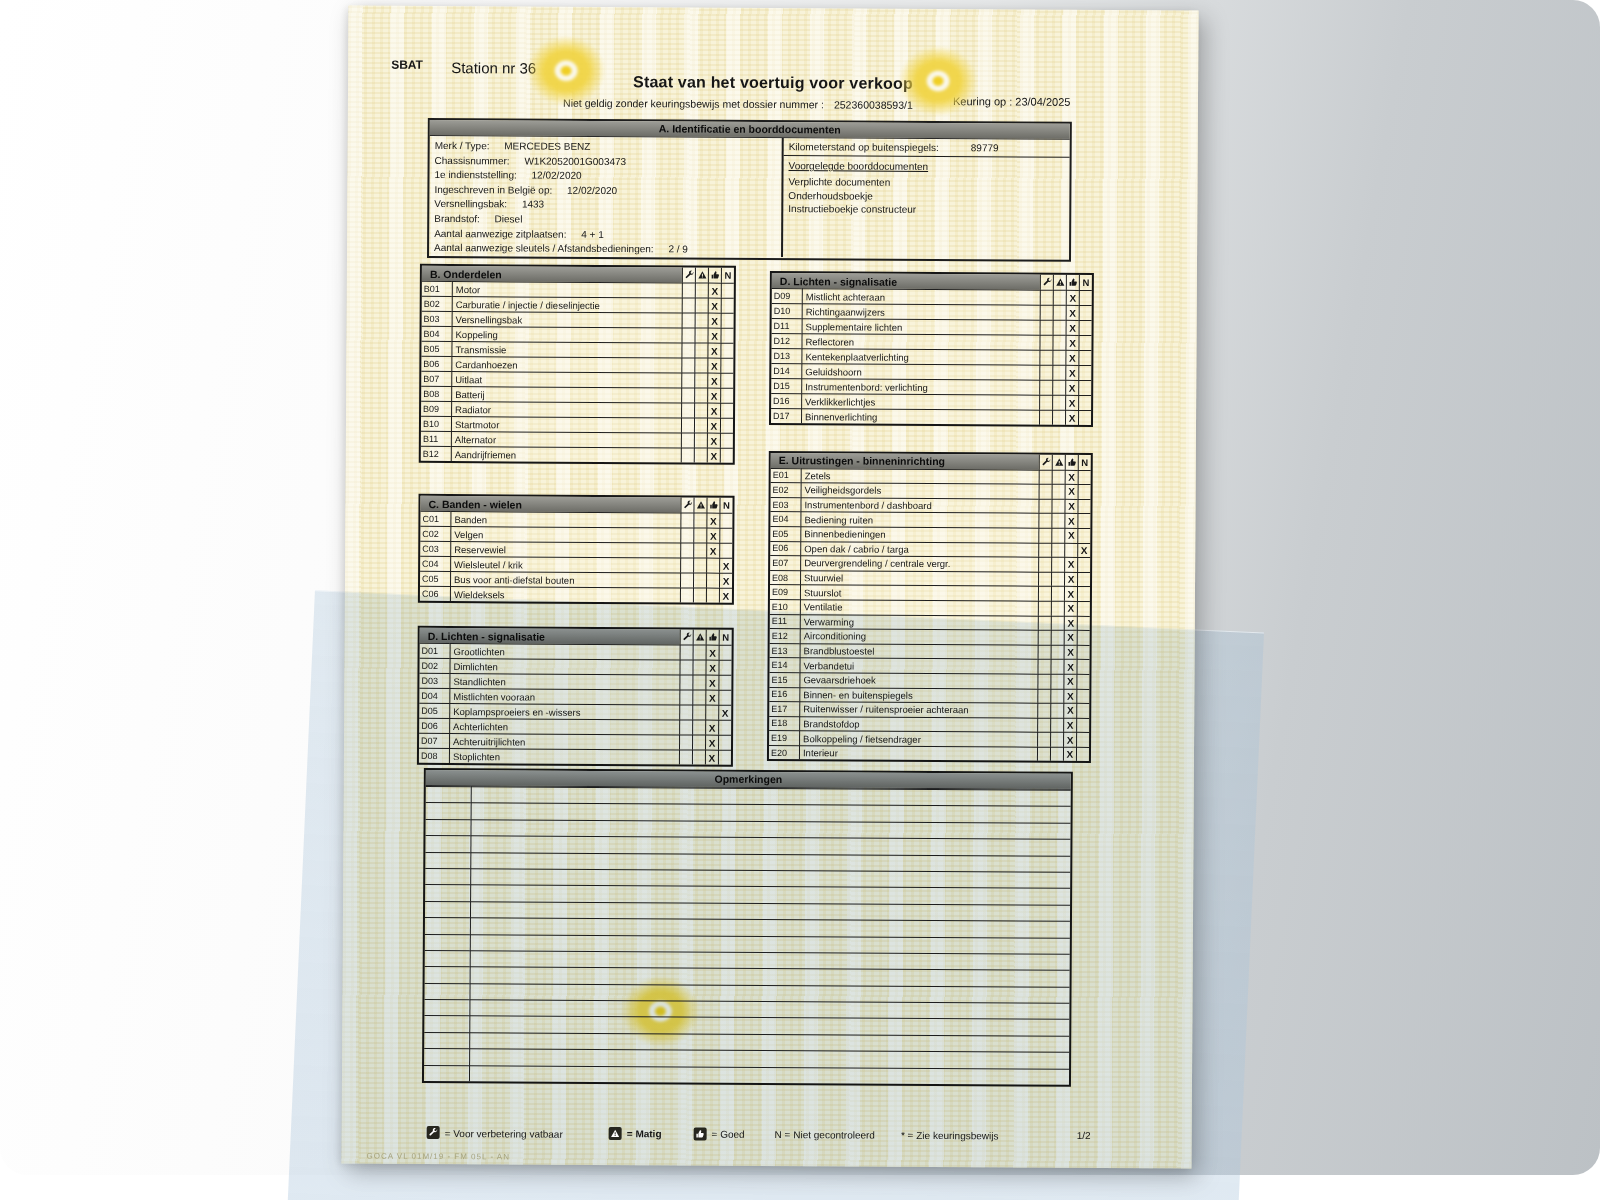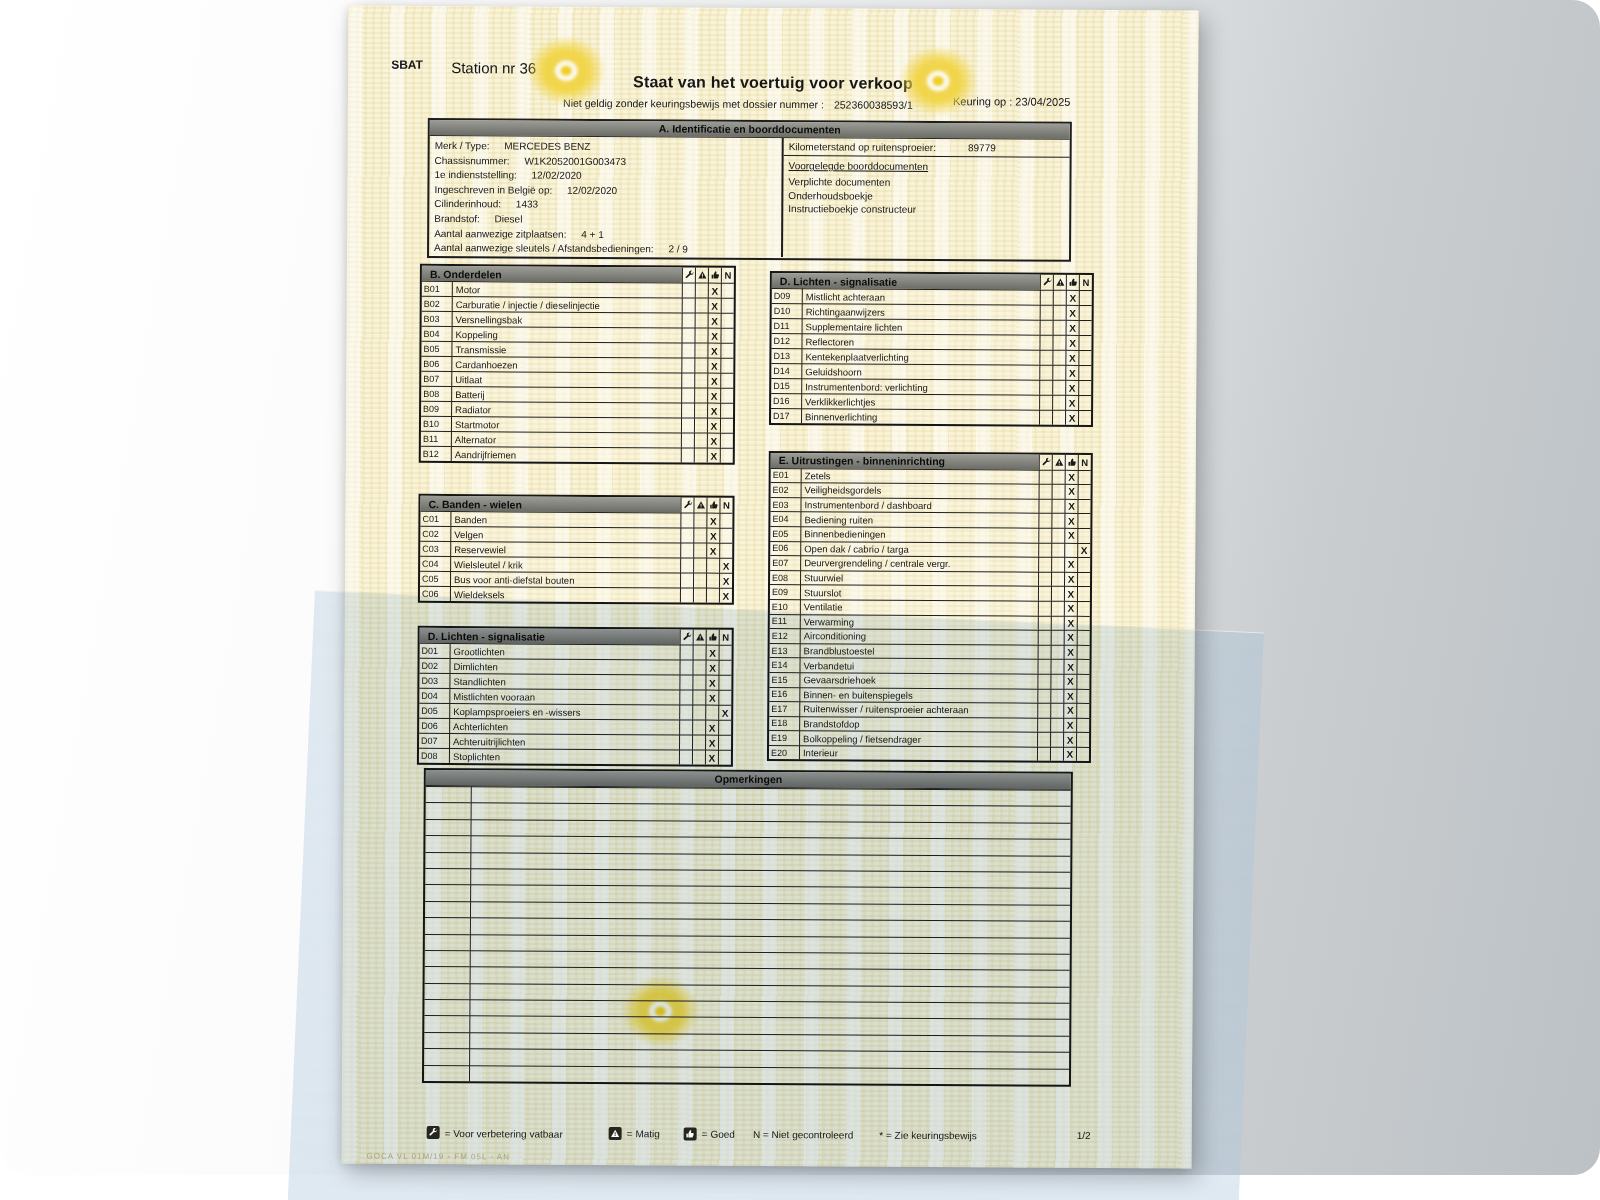--- a/index.html
+++ b/index.html
@@ -70,21 +70,21 @@
   .opm-rows{display:block;}
   .opm-row{display:grid;grid-template-columns:45px 1fr;height:16.4px;}
   .opm-row div{border-top:1px solid #1f1f1f;}
   .opm-row div+div{border-left:1px solid #1f1f1f;}
   
   .legend{position:absolute;left:85px;top:1120px;width:660px;display:flex;align-items:center;
     font-size:10px;z-index:50;}
   .leg-item{display:flex;align-items:center;white-space:nowrap;}
   .leg-item .sq{width:13px;height:13px;background:#26261f;border-radius:2px;display:flex;
     align-items:center;justify-content:center;margin-right:5px;}
-  .lg1{margin-right:46px;align-items:flex-end;} .lg2{margin-right:24px;} .lg3{margin-right:18px;} .lg4{margin-right:26px;align-items:flex-end;}
+  .lg1{margin-right:46px;align-items:flex-end;} .lg2{margin-right:32px;font-weight:bold;} .lg3{margin-right:30px;} .lg4{margin-right:26px;align-items:flex-end;}
   .pageno{position:absolute;left:735px;top:1120px;font-size:10px;z-index:50;}
   .goca{position:absolute;left:25px;top:1146px;font-size:8px;color:rgba(170,158,105,0.75);
     letter-spacing:1px;z-index:2;}
 </style>
 </head>
 <body>
 
 <div class="scene">
   <div class="paper">
 
@@ -114,39 +114,39 @@
    </div>
             <div class="fline">
      <span class="lab">1e indienststelling:</span>
      <span class="val">12/02/2020</span>
    </div>
             <div class="fline">
      <span class="lab">Ingeschreven in België op:</span>
      <span class="val">12/02/2020</span>
    </div>
             <div class="fline">
-     <span class="lab">Cilinderinhoud:</span>
+     <span class="lab">Versnellingsbak:</span>
      <span class="val">1433</span>
    </div>
             <div class="fline">
      <span class="lab">Brandstof:</span>
      <span class="val">Diesel</span>
    </div>
             <div class="fline">
      <span class="lab">Aantal aanwezige zitplaatsen:</span>
      <span class="val">4 + 1</span>
    </div>
             <div class="fline">
      <span class="lab">Aantal aanwezige sleutels / Afstandsbedieningen:</span>
      <span class="val">2 / 9</span>
    </div>
           </div>
         <div class="secA-right">
           <div class="km-row">
-            <span class="lab">Kilometerstand op ruitensproeier:</span>
+            <span class="lab">Kilometerstand op buitenspiegels:</span>
             <span class="val">89779</span>
           </div>
           <div class="docs">
             <div class="docs-h">Voorgelegde boorddocumenten</div>
             <div id="docs-list">
                 <div class="doc">Verplichte documenten</div>
                 <div class="doc">Onderhoudsboekje</div>
                 <div class="doc">Instructieboekje constructeur</div>
               </div>
           </div>

